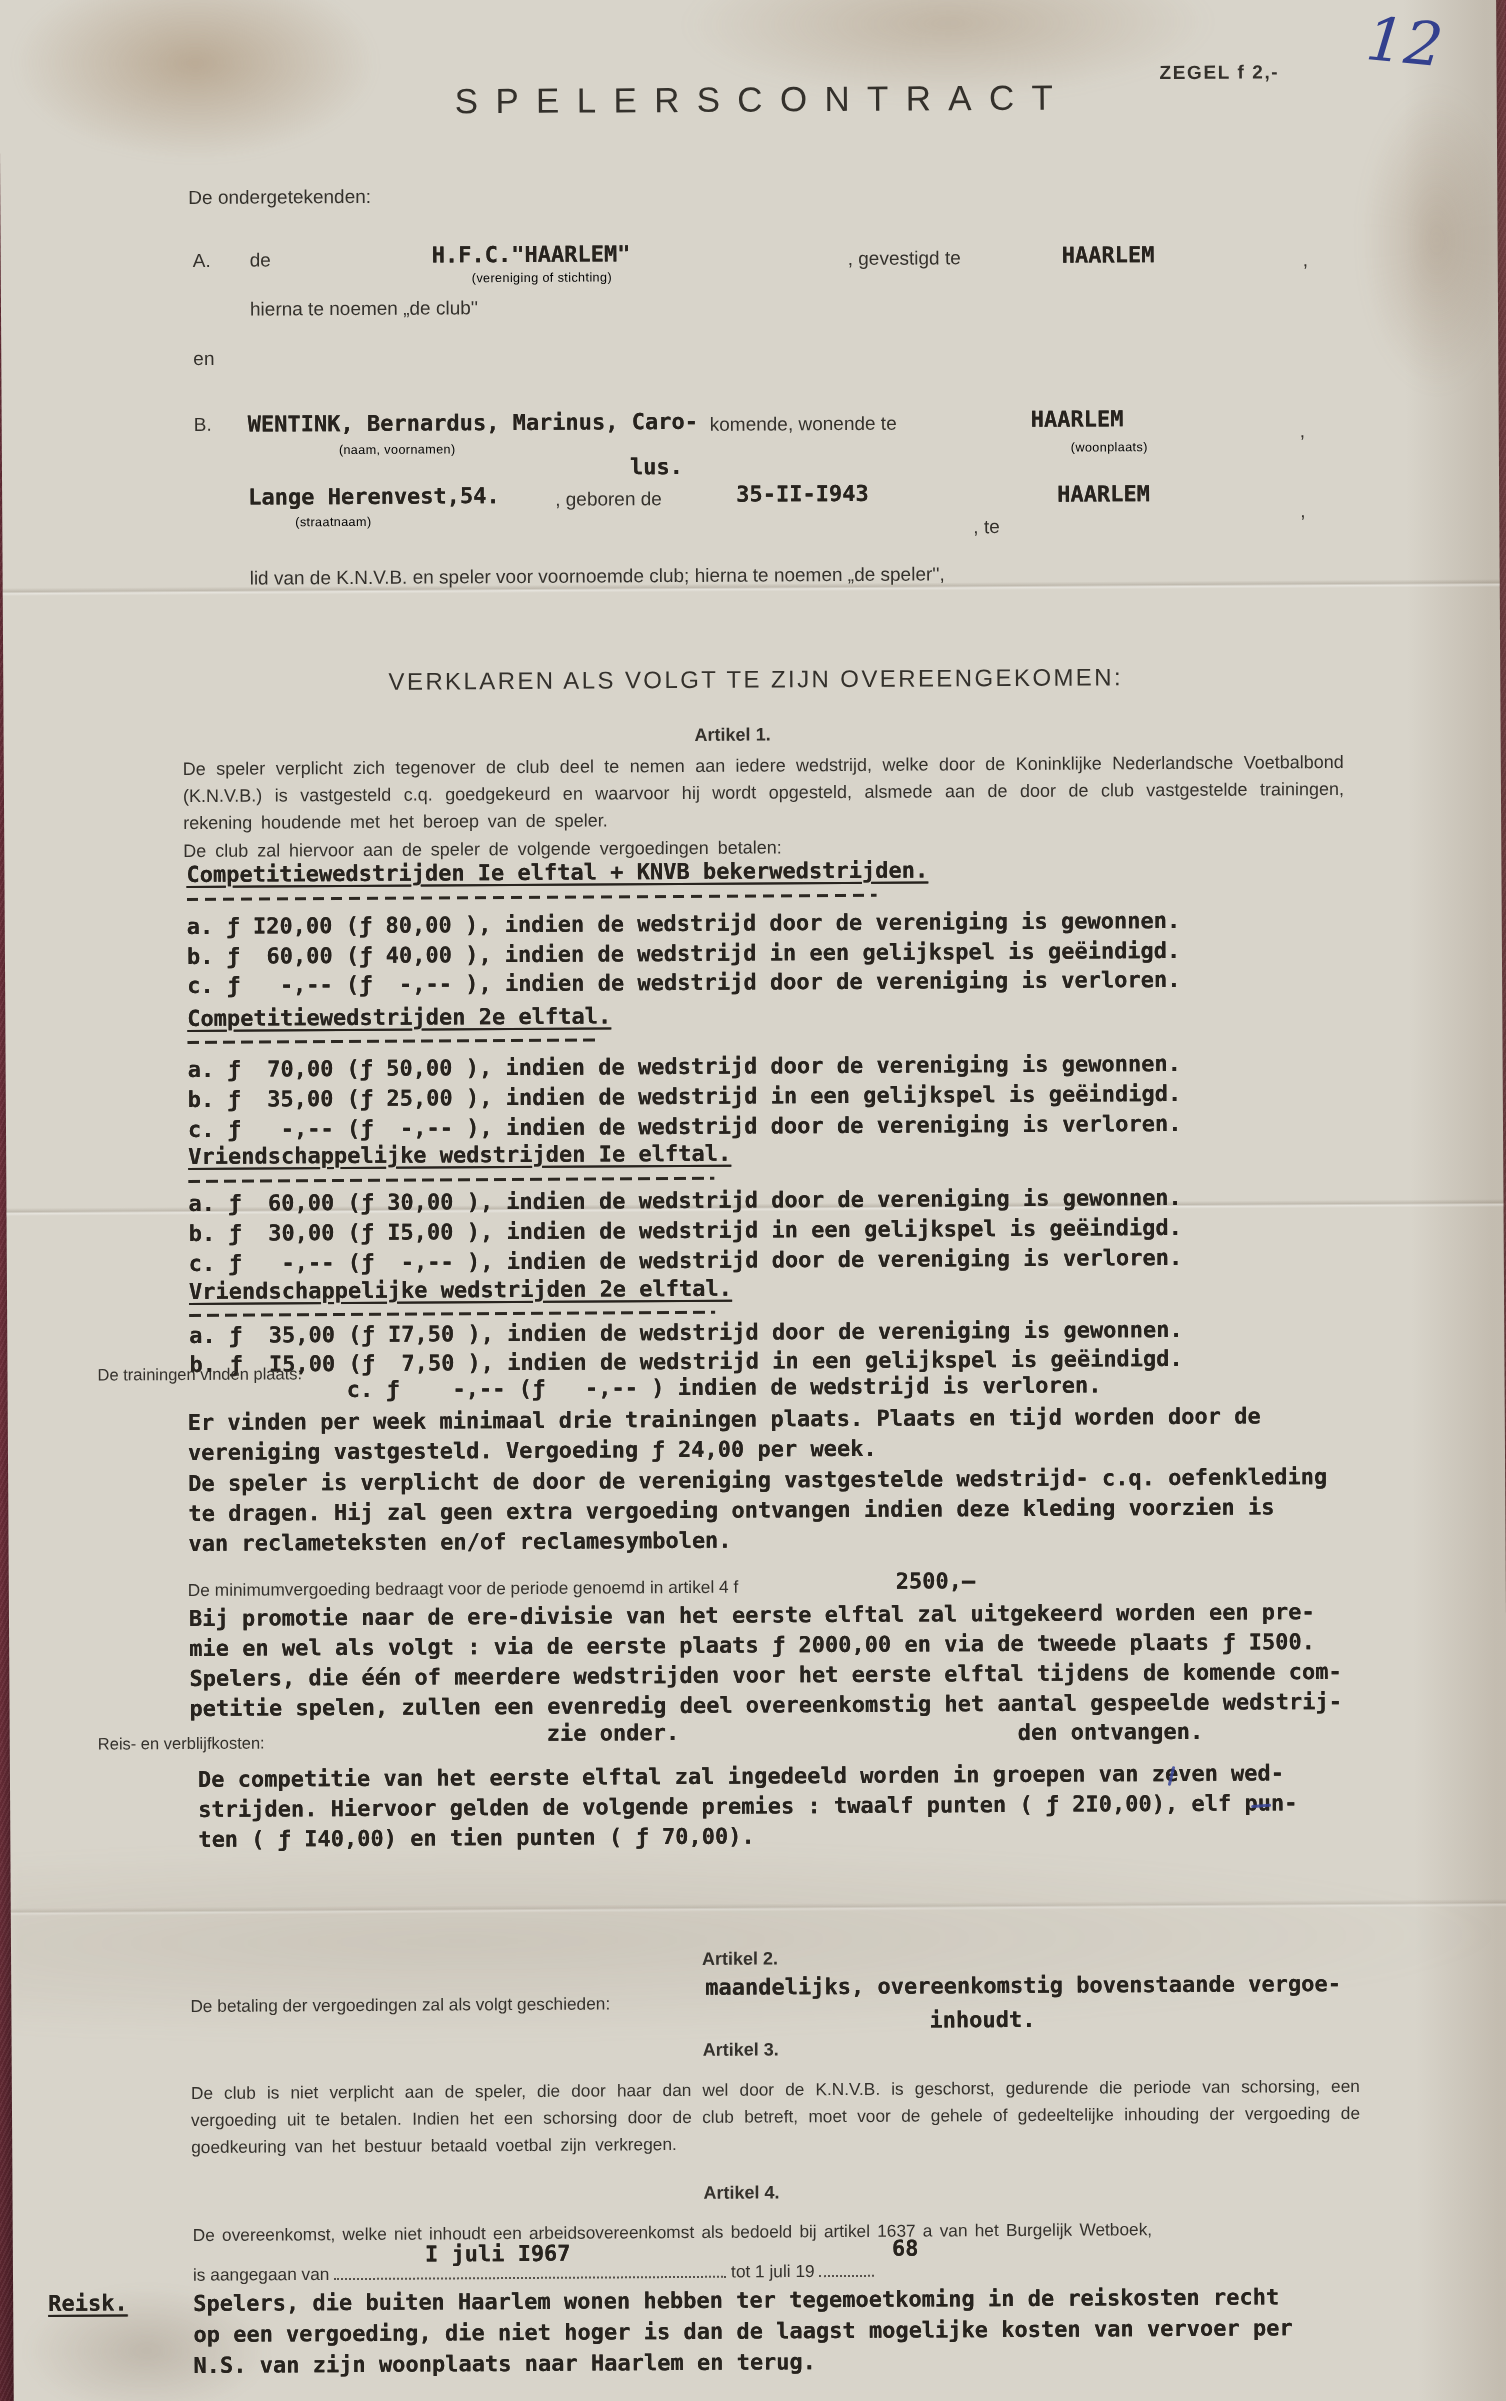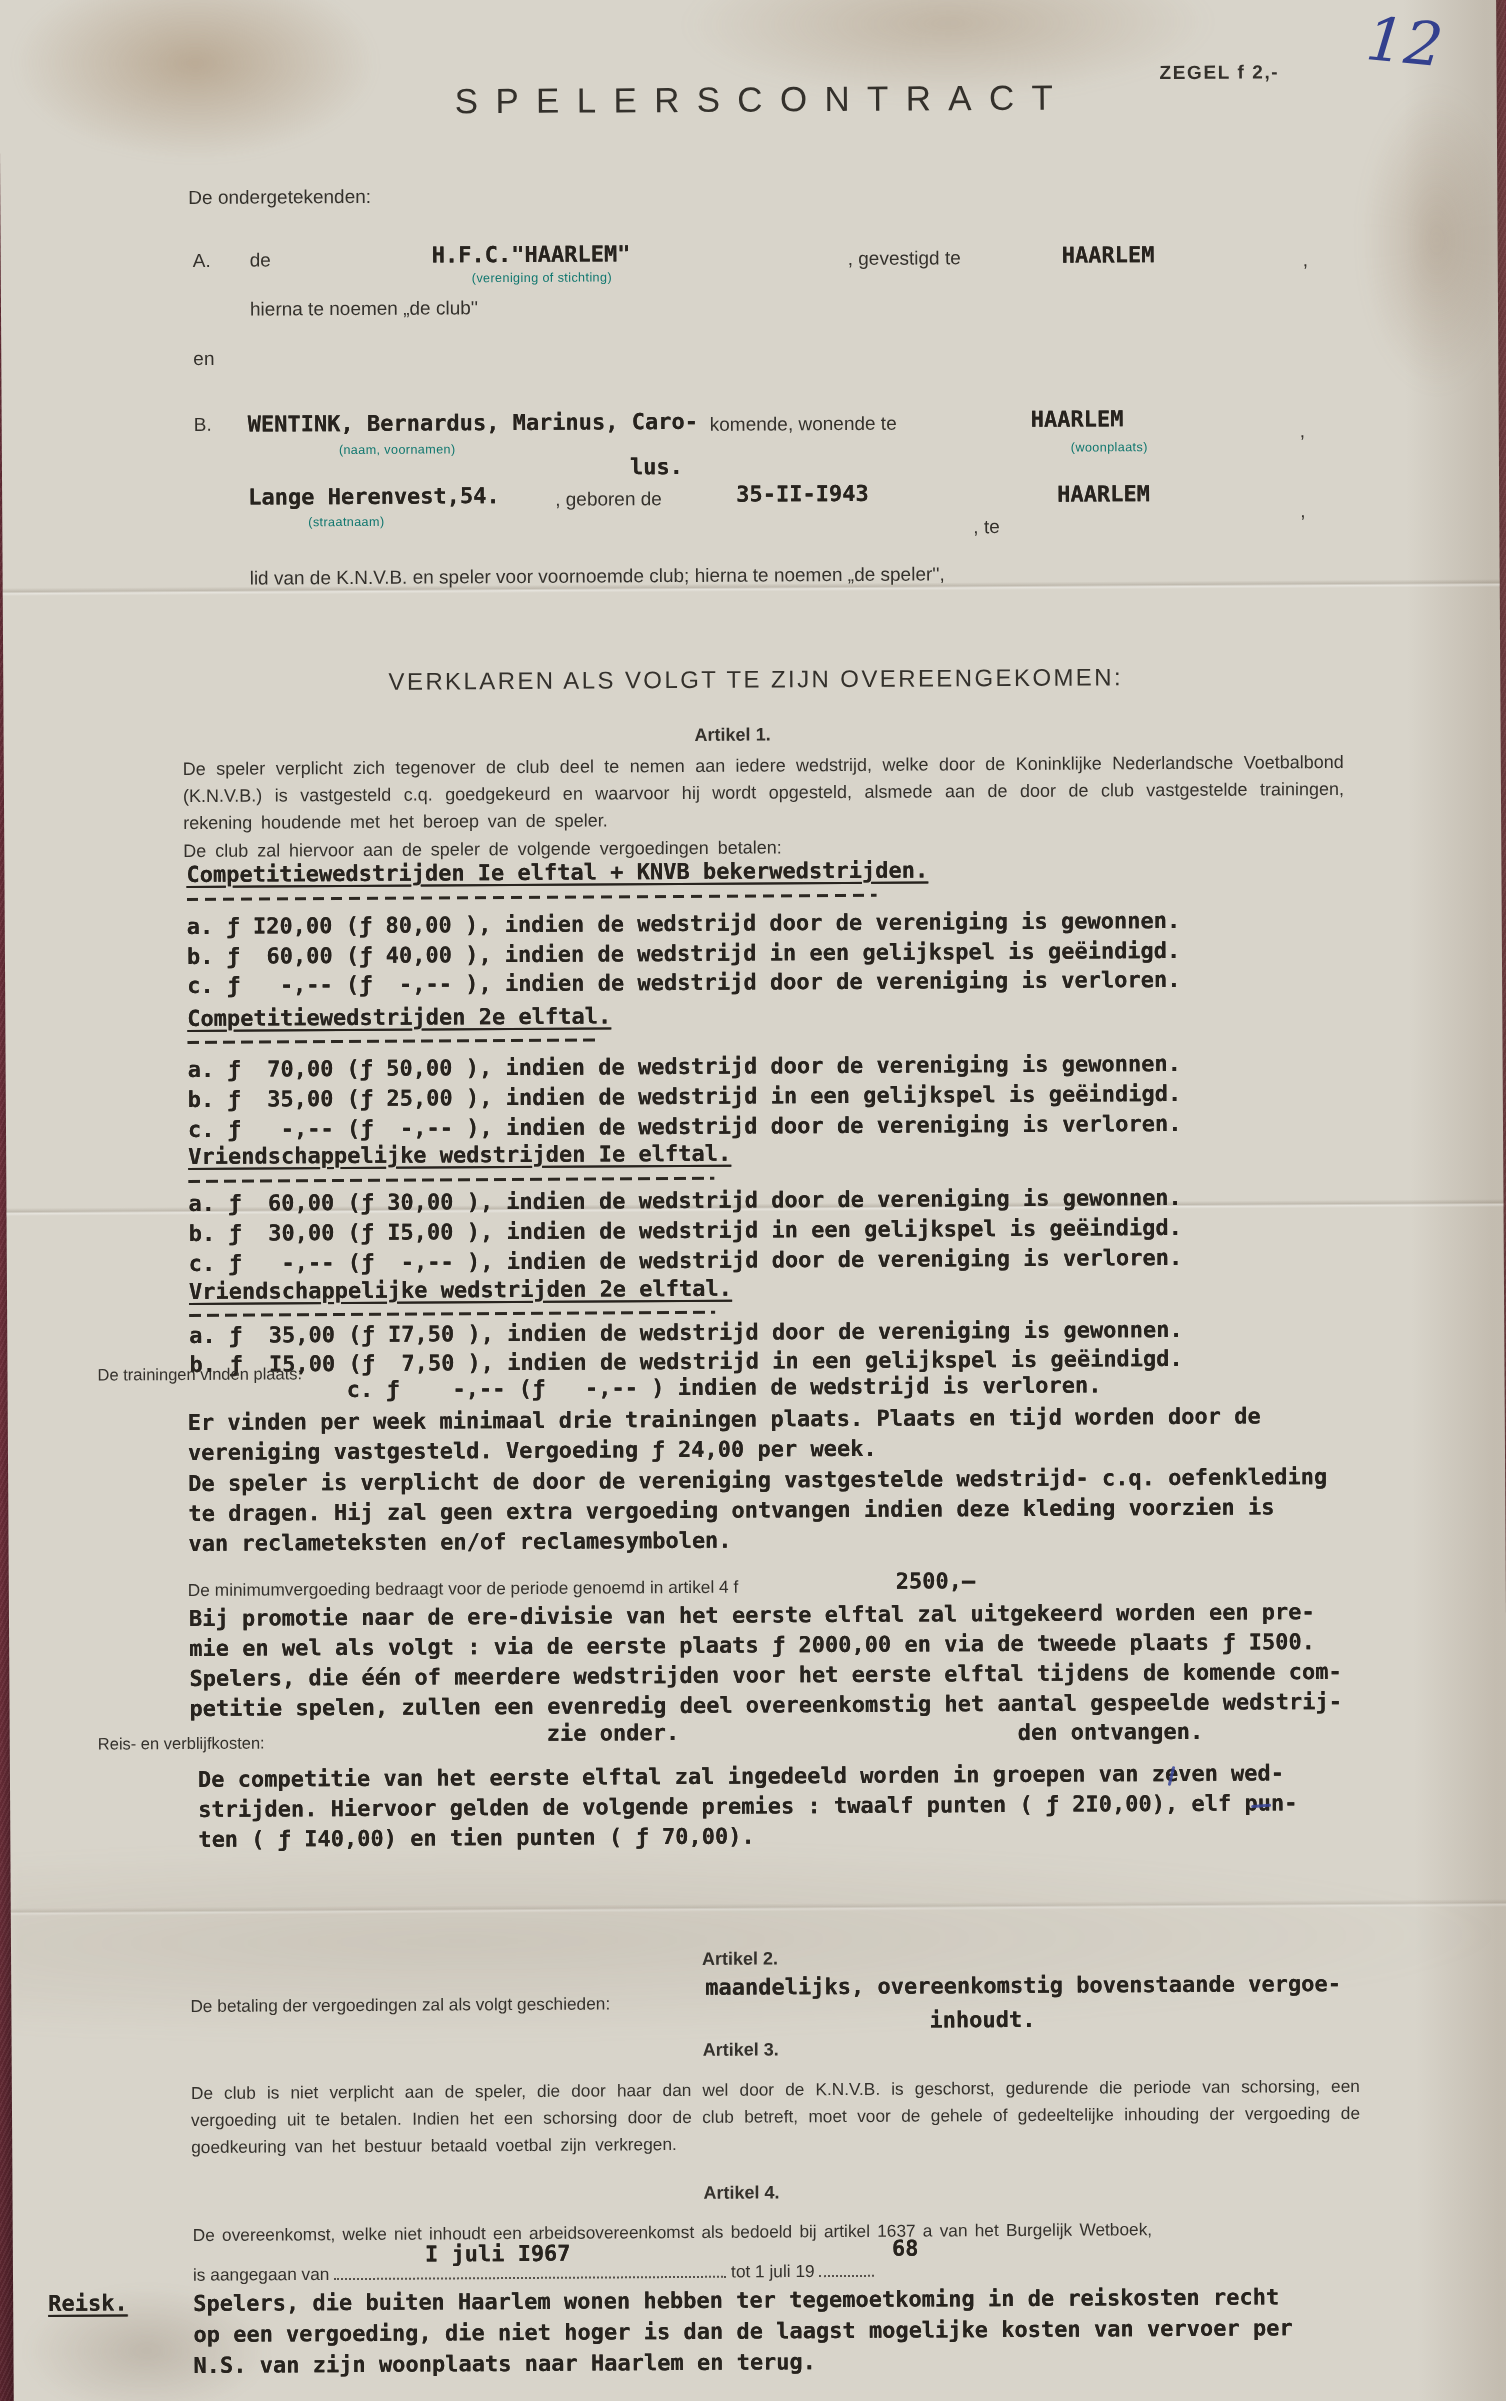--- a/index.html
+++ b/index.html
@@ -34,21 +34,21 @@
   .cr1{top:590px;} .cr2{top:1210px;} .cr3{top:1910px;opacity:.7;}
 
   .abs{position:absolute;}
   .printed{font-family:"Liberation Sans", sans-serif;color:#34312c;}
   .typed{font-family:"DejaVu Sans Mono","Liberation Mono",monospace;font-weight:700;color:#27231e;
          font-size:22px;line-height:30px;white-space:pre-wrap;text-shadow:0 0 0.5px rgba(39,35,30,0.85);}
   .t-head{text-decoration:underline;text-underline-offset:3.9px;text-decoration-thickness:1.6px;}
   .dashrow{height:3.1px;background:repeating-linear-gradient(90deg,#2c2822 0 11.8px, rgba(0,0,0,0) 11.8px 18px);}
   .body-text{font-size:18px;line-height:27px;word-spacing:3.9px;text-align:justify;}
   .lbl{font-size:19px;}
-  .sub{font-size:12.6px;color:#0f766e;letter-spacing:0.4px;text-align:center;}
+  .sub{font-size:12.6px;color:#000000;letter-spacing:0.4px;text-align:center;}
   .art-head{font-size:18px;font-weight:700;text-align:center;}
   .center-block{left:180px;width:1098px;}
   .dotlead{display:inline-block;border-bottom:2px dotted #55504a;height:15.7px;vertical-align:baseline;}
   .hand{font-family:"DejaVu Serif", serif;font-style:italic;color:#33408e;}
   .penmark{position:absolute;background:#3a479a;border-radius:1.6px;opacity:0.85;}
 </style>
 </head>
 <body>
 
 <div class="sheet">
@@ -87,21 +87,21 @@
   <div class="abs typed" style="left:1029px;top:413px;">HAARLEM</div>
   <div class="abs printed sub" style="left:1069px;top:449px;">(woonplaats)</div>
   <div class="abs printed lbl" style="left:1298px;top:430px;">,</div>
   <div class="abs typed" style="left:628px;top:458px;">lus.</div>
 
   <div class="abs typed" style="left:246px;top:486px;">Lange Herenvest,54.</div>
   <div class="abs printed lbl" style="left:553px;top:494px;">, geboren de</div>
   <div class="abs typed" style="left:734px;top:486px;">35-II-I943</div>
   <div class="abs printed lbl" style="left:971px;top:496px;margin-top:28px;">, te</div>
   <div class="abs typed" style="left:1055px;top:488px;">HAARLEM</div>
-  <div class="abs printed sub" style="left:306px;top:519px;">(straatnaam)</div>
+  <div class="abs printed sub" style="left:293px;top:519px;">(straatnaam)</div>
   <div class="abs printed lbl" style="left:1298px;top:510px;">,</div>
 
   <div class="abs printed lbl" style="left:247px;top:571px;">lid van de K.N.V.B. en speler voor voornoemde club; hierna te noemen „de speler'',</div>
 
   <div class="abs printed" style="left:180px;top:672px;width:1145px;text-align:center;font-size:24px;letter-spacing:2.4px;">VERKLAREN ALS VOLGT TE ZIJN OVEREENGEKOMEN:</div>
 
   <div class="abs printed art-head center-block" style="top:731px;">Artikel 1.</div>
   <div class="abs printed body-text" style="left:179px;top:759px;width:1161px;">De speler verplicht zich tegenover de club deel te nemen aan iedere wedstrijd, welke door de Koninklijke Nederlandsche Voetbalbond (K.N.V.B.) is vastgesteld c.q. goedgekeurd en waarvoor hij wordt opgesteld, alsmede aan de door de club vastgestelde trainingen, rekening houdende met het beroep van de speler.</div>
   <div class="abs printed body-text" style="left:179px;top:841px;width:1161px;text-align:left;">De club zal hiervoor aan de speler de volgende vergoedingen betalen:</div>
 

